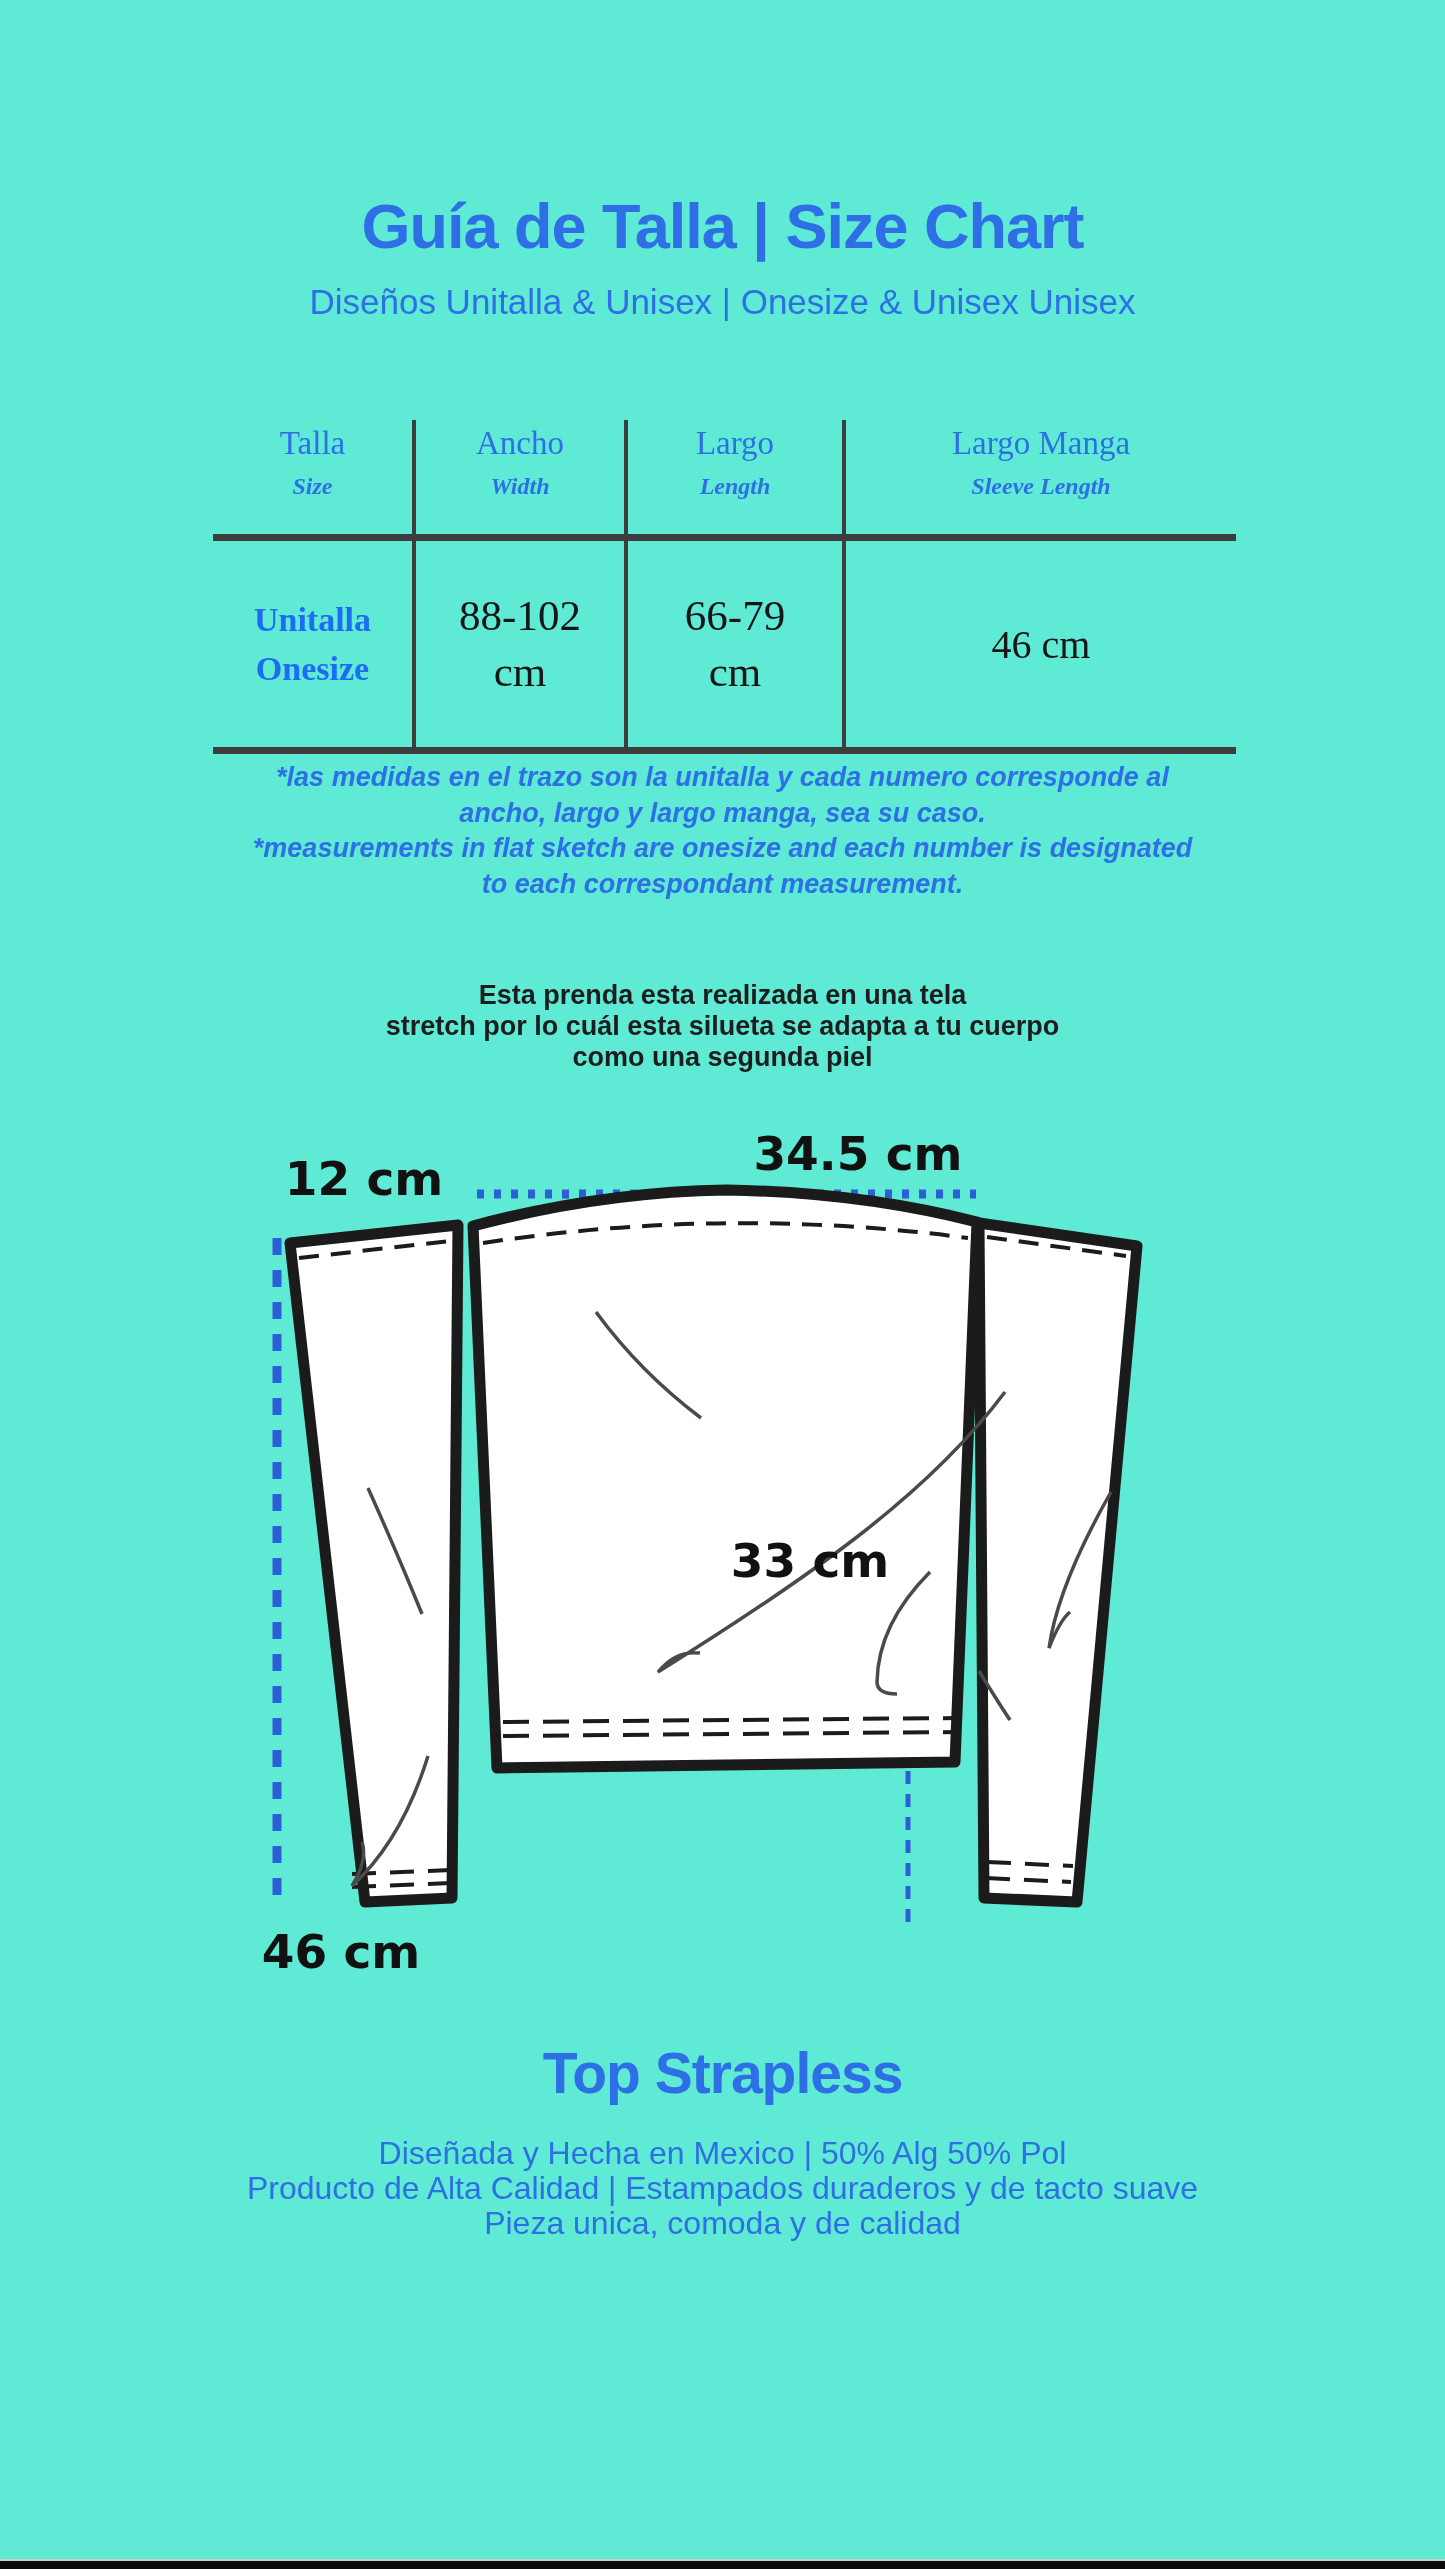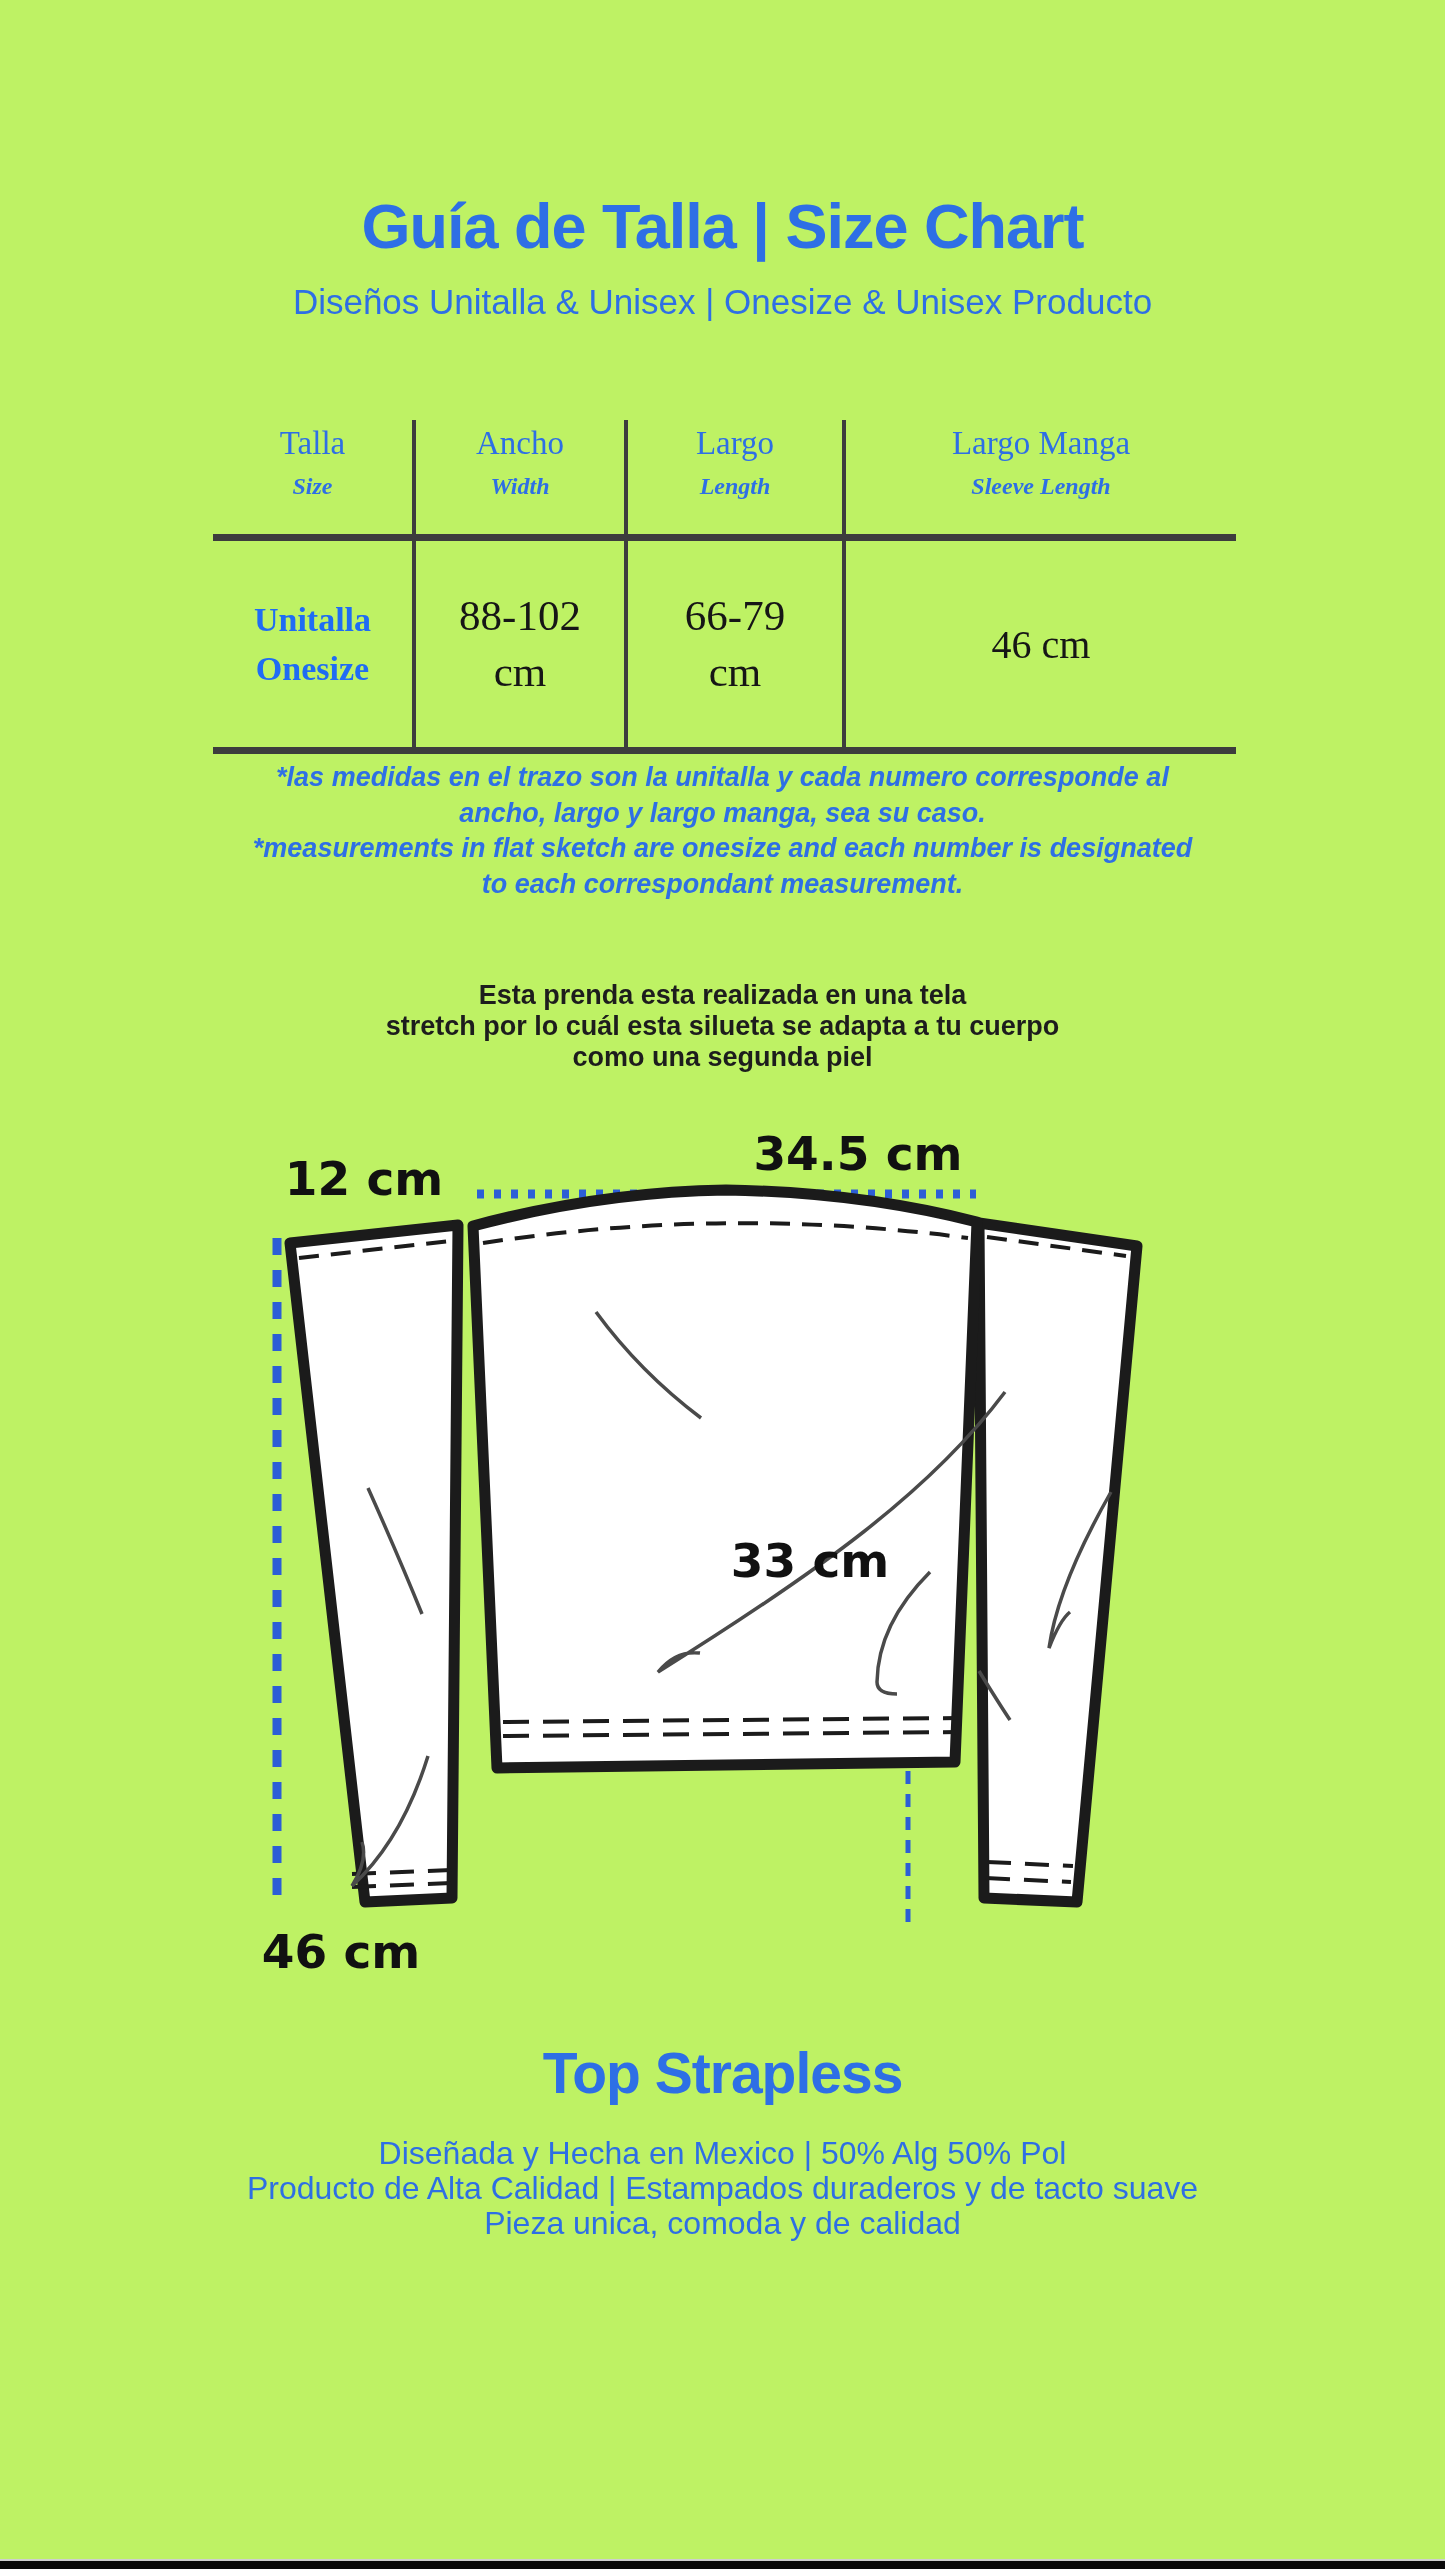--- a/index.html
+++ b/index.html
@@ -1,17 +1,17 @@
 <!DOCTYPE html>
 <html><head>
 <meta charset="utf-8">
 <style>
   html,body{margin:0;padding:0;}
   body{font-family:"Liberation Sans", sans-serif; background:#ffffff;}
-  #page{position:relative; width:1445px; height:2569px; background:#bef264; overflow:hidden; margin:0 auto;}
+  #page{position:relative; width:1445px; height:2569px; background:#5eead4; overflow:hidden; margin:0 auto;}
 
   .center-text{position:absolute; left:0; width:100%; text-align:center;}
 
   
   .main-title{top:190px; font-size:63px; font-weight:700; letter-spacing:-1px; color:#2e6fe5;}
   .subtitle{top:282px; font-size:35px; color:#2e6fe5;}
   .subtitle .b{font-weight:400;}
 
   
   .size-table{position:absolute; left:213px; top:420px; width:1023px; display:grid;
@@ -41,21 +41,21 @@
   .bottom-bar{position:absolute; left:0; top:2561px; width:100%; height:8px; background:#0a0a0a;}
   .bottom-hairline{position:absolute; left:0; top:2559px; width:100%; height:2px; background:#cfcfcf;}
 </style>
 </head>
 <body>
 
 <div id="page">
 
   <div class="center-text main-title">Guía de Talla | Size Chart</div>
 
-  <div class="center-text subtitle"><span>Diseños </span><span class="b">Unitalla &amp; Unisex</span><span> | </span><span class="b">Onesize &amp; Unisex</span><span> Producto</span></div>
+  <div class="center-text subtitle"><span>Diseños </span><span class="b">Unitalla &amp; Unisex</span><span> | </span><span class="b">Onesize &amp; Unisex</span><span> Unisex</span></div>
 
   <div class="size-table">
     <div class="cell th c1">
       <div class="es">Talla</div>
       <div class="en">Size</div>
     </div>
     <div class="cell th c2">
       <div class="es">Ancho</div>
       <div class="en">Width</div>
     </div>

